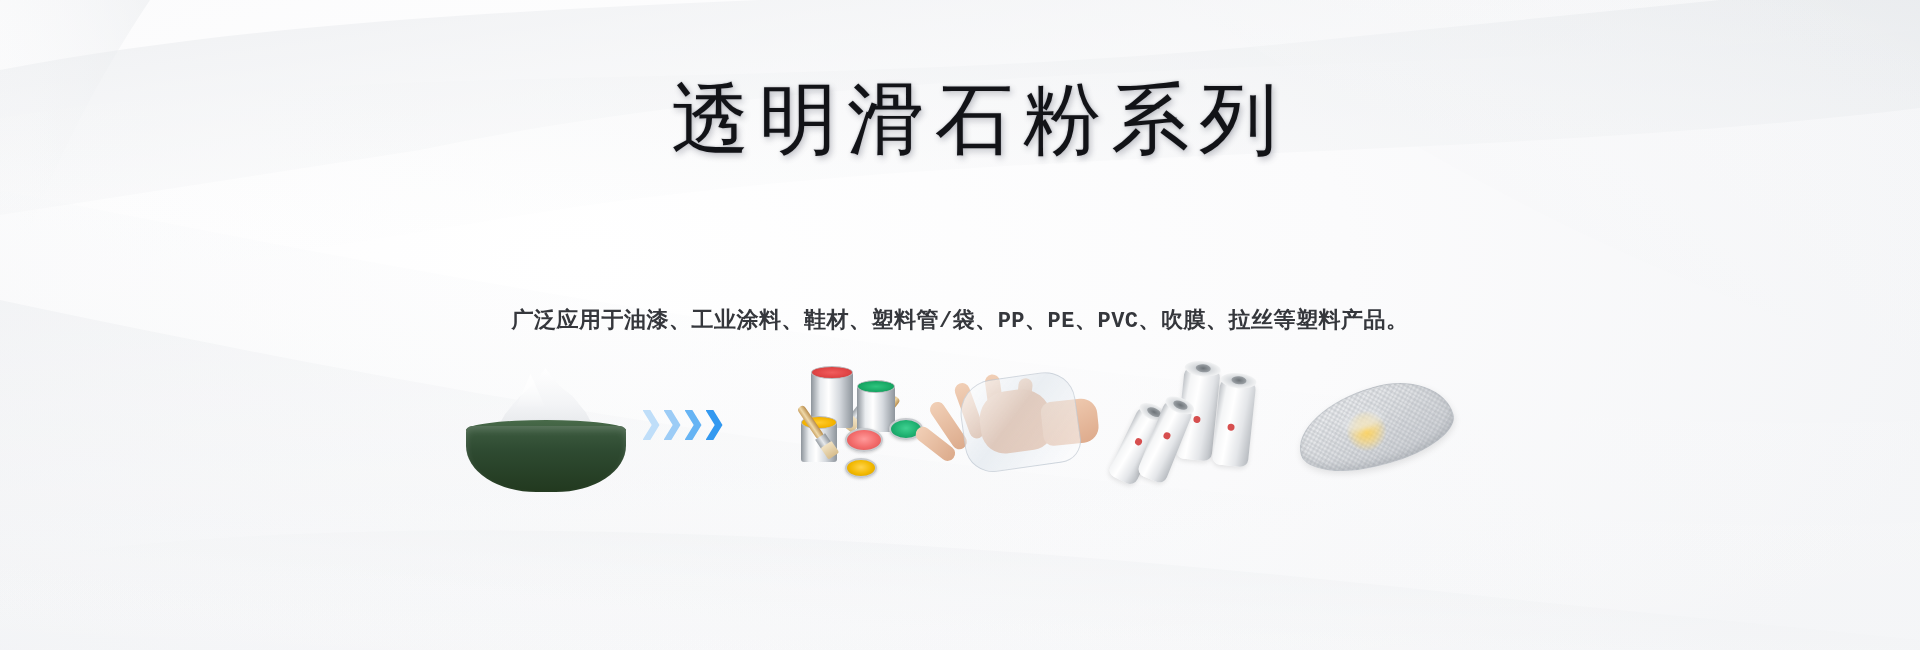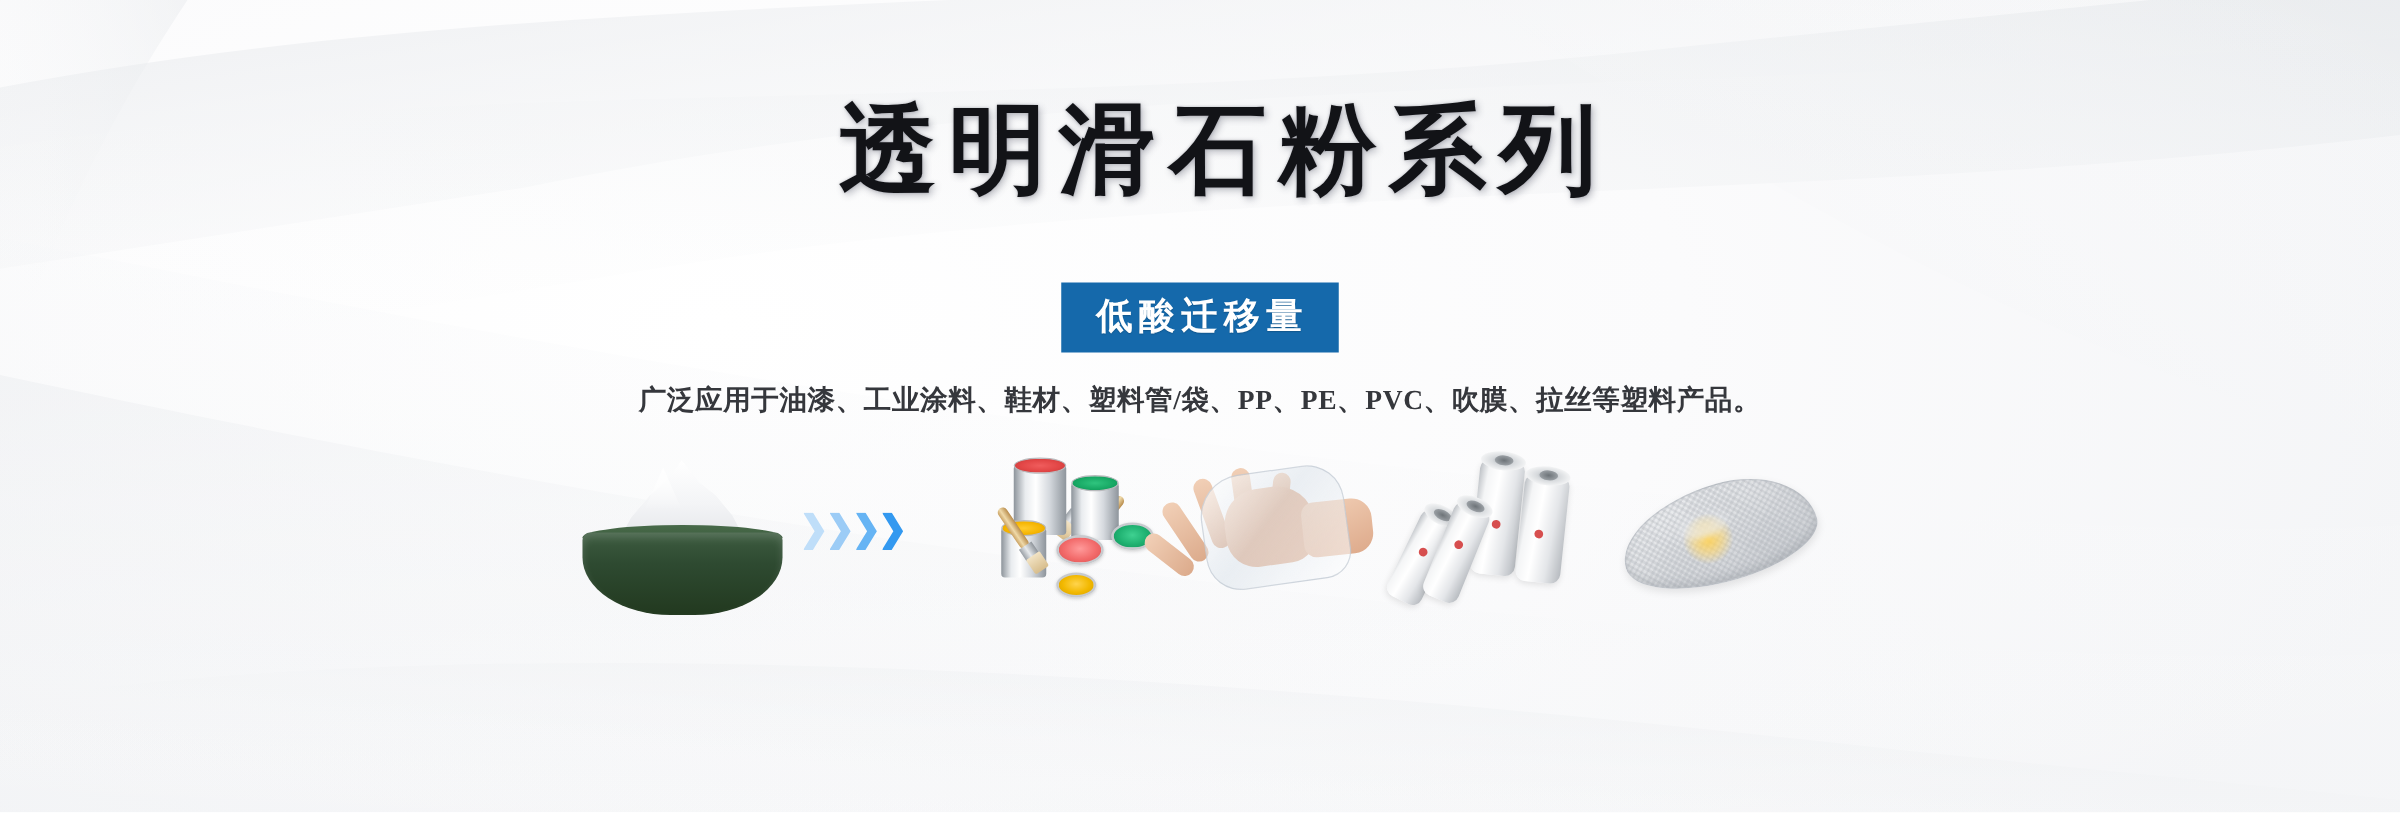--- a/index.html
+++ b/index.html
@@ -24,21 +24,21 @@
 
   
   .title-wrap {
     position:absolute; left:0; right:0; top:78px;
     text-align:center;
   }
   .title {
     display:inline-block;
     font-family:"Liberation Serif","DejaVu Serif",serif;
     font-size:78px;
-    font-weight:700;
+    font-weight:400;
     letter-spacing:10px;
     color:#121317;
     line-height:1.08;
     text-shadow:
        0 0 2px rgba(40,44,60,.30),
        2px 3px 6px rgba(55,60,80,.30),
        0 1px 0 rgba(255,255,255,.6);
     white-space:nowrap;
     margin-left:38px;
   }
@@ -62,21 +62,21 @@
     text-shadow:0 1px 1px rgba(0,0,0,.18);
   }
 
   
   .subtitle-wrap {
     position:absolute; left:0; right:0; top:305px;
     text-align:center;
   }
   .subtitle {
     display:inline-block;
-    font-family:Liberation Serif, serif;
+    font-family:Liberation Mono, monospace;
     font-size:22px;
     font-weight:700;
     color:#35373c;
     letter-spacing:.5px;
     white-space:nowrap;
   }
 
   
   .products {
     position:absolute; left:0; right:0; top:350px; height:150px;
@@ -252,21 +252,20 @@
     <path d="M0,560 C420,500 980,540 1520,600 L1920,640 L1920,650 L0,650 Z" fill="url(#g2)" opacity="0.6"></path>
     <path d="M1180,0 C1380,130 1620,280 1920,360 L1920,0 Z" fill="url(#g3)" opacity="0.5"></path>
     <path d="M0,0 L150,0 C70,120 20,240 0,330 Z" fill="url(#g2)" opacity="0.45"></path>
   </svg>
 
   <div class="title-wrap">
     <h1 class="title">透明滑石粉系列</h1>
   </div>
 
   <div class="badges">
-    <span class="badge">低酸迁移量</span>
   </div>
 
   <div class="subtitle-wrap">
     <p class="subtitle">广泛应用于油漆、工业涂料、鞋材、塑料管/袋、PP、PE、PVC、吹膜、拉丝等塑料产品。</p>
   </div>
 
   <div class="products">
 
     <div class="prod p-bowl">
       <div class="powder"></div>

